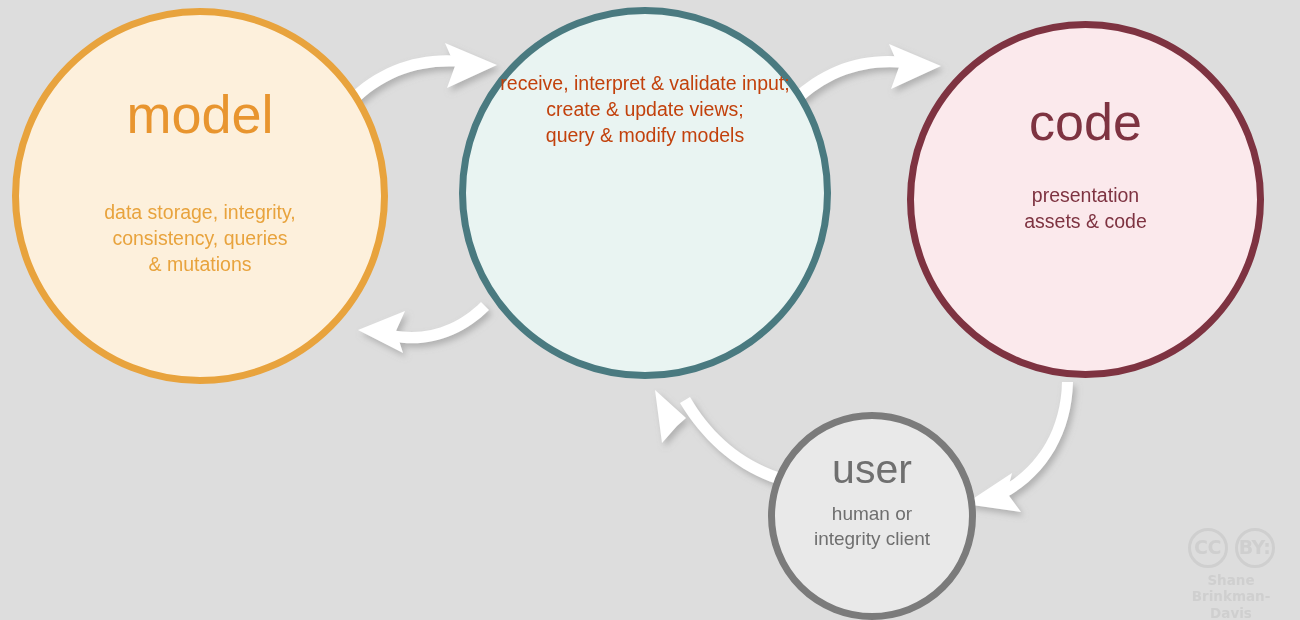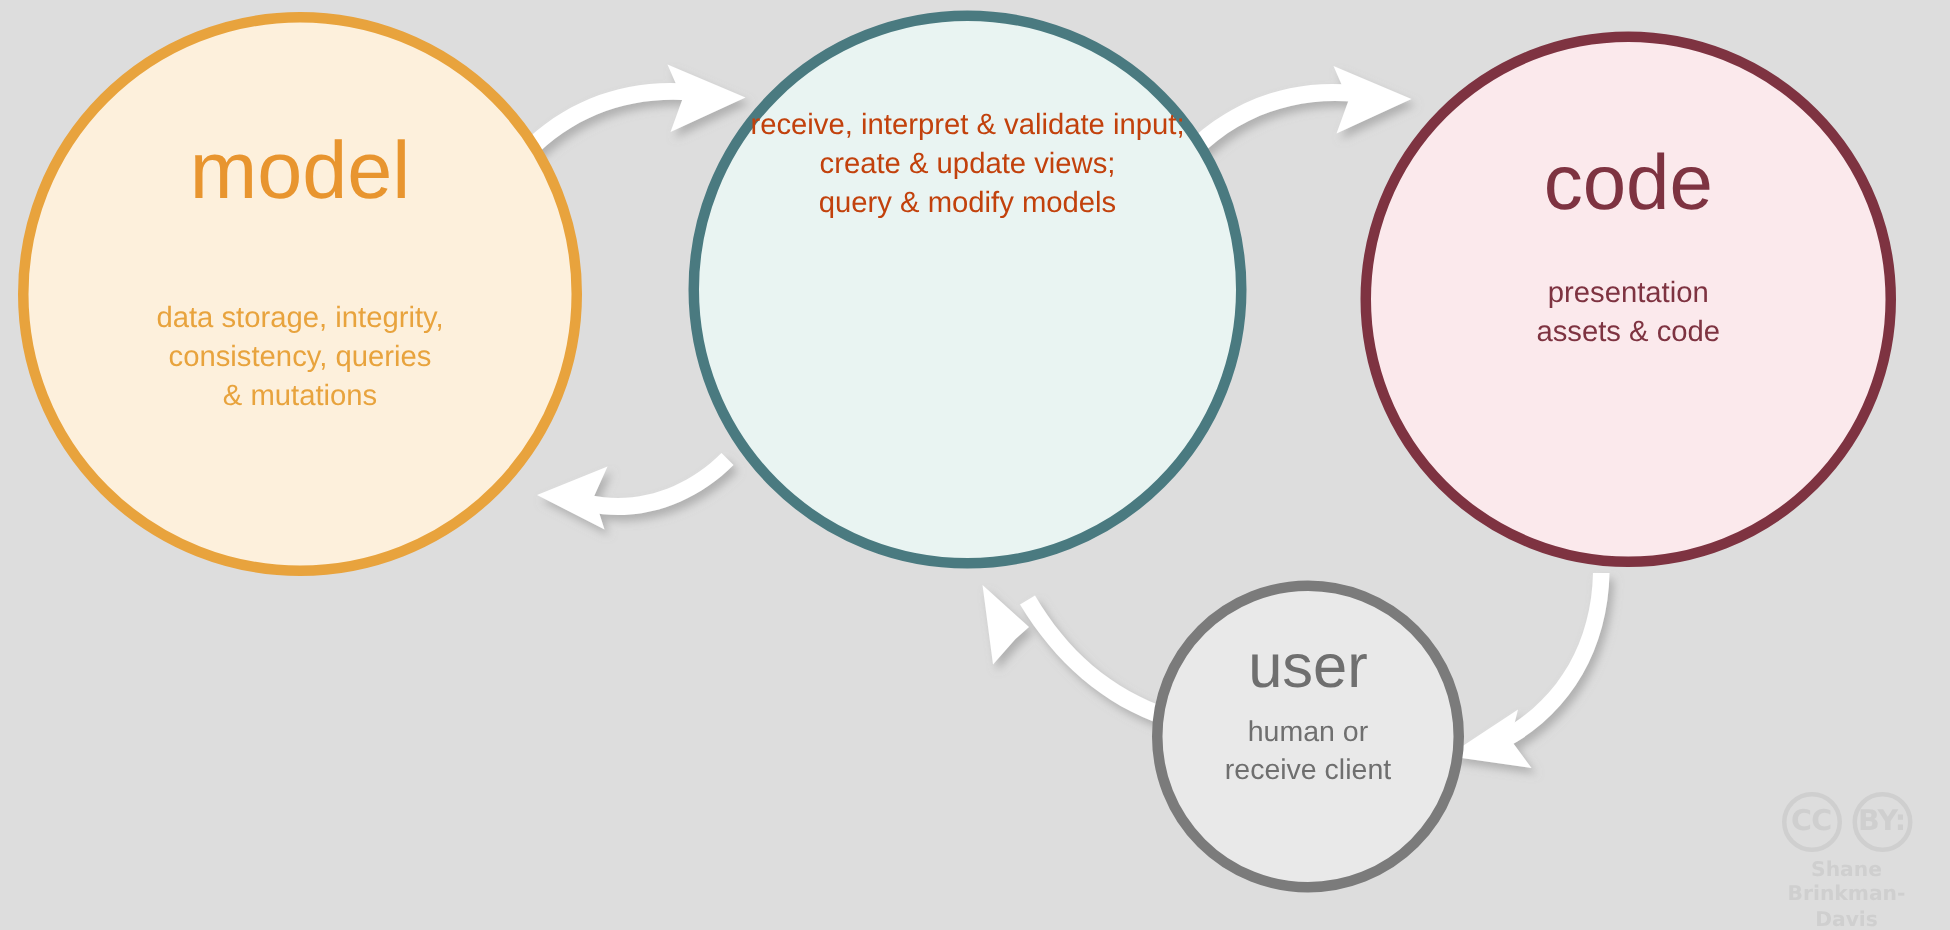--- a/index.html
+++ b/index.html
@@ -86,21 +86,21 @@
     margin-top: 68px;
   }
   #node-view .desc {
     color: #7e3341;
     font-size: 19.5px;
     margin-top: 35px;
   }
 
   
   #node-user {
-    left: 768px; top: 387px;
+    left: 768px; top: 412px;
     width: 208px; height: 208px;
     border: 7px solid #7b7b7b;
     background: #e9e9e9;
   }
   #node-user .title {
     color: #6f6f6f;
     font-size: 41px;
     margin-top: 30px;
   }
   #node-user .desc {
@@ -229,21 +229,21 @@
 
   <div class="node" id="node-view">
     <div class="title">code</div>
     <div class="desc">presentation
 assets &amp; code</div>
   </div>
 
   <div class="node" id="node-user">
     <div class="title">user</div>
     <div class="desc">human or
-receive client</div>
+integrity client</div>
   </div>
 
   <div id="cc-badge">
     <div class="marks">
       <div class="mark">CC</div>
       <div class="mark">BY:</div>
     </div>
     <div class="attribution">Shane
 Brinkman-Davis</div>
   </div>

